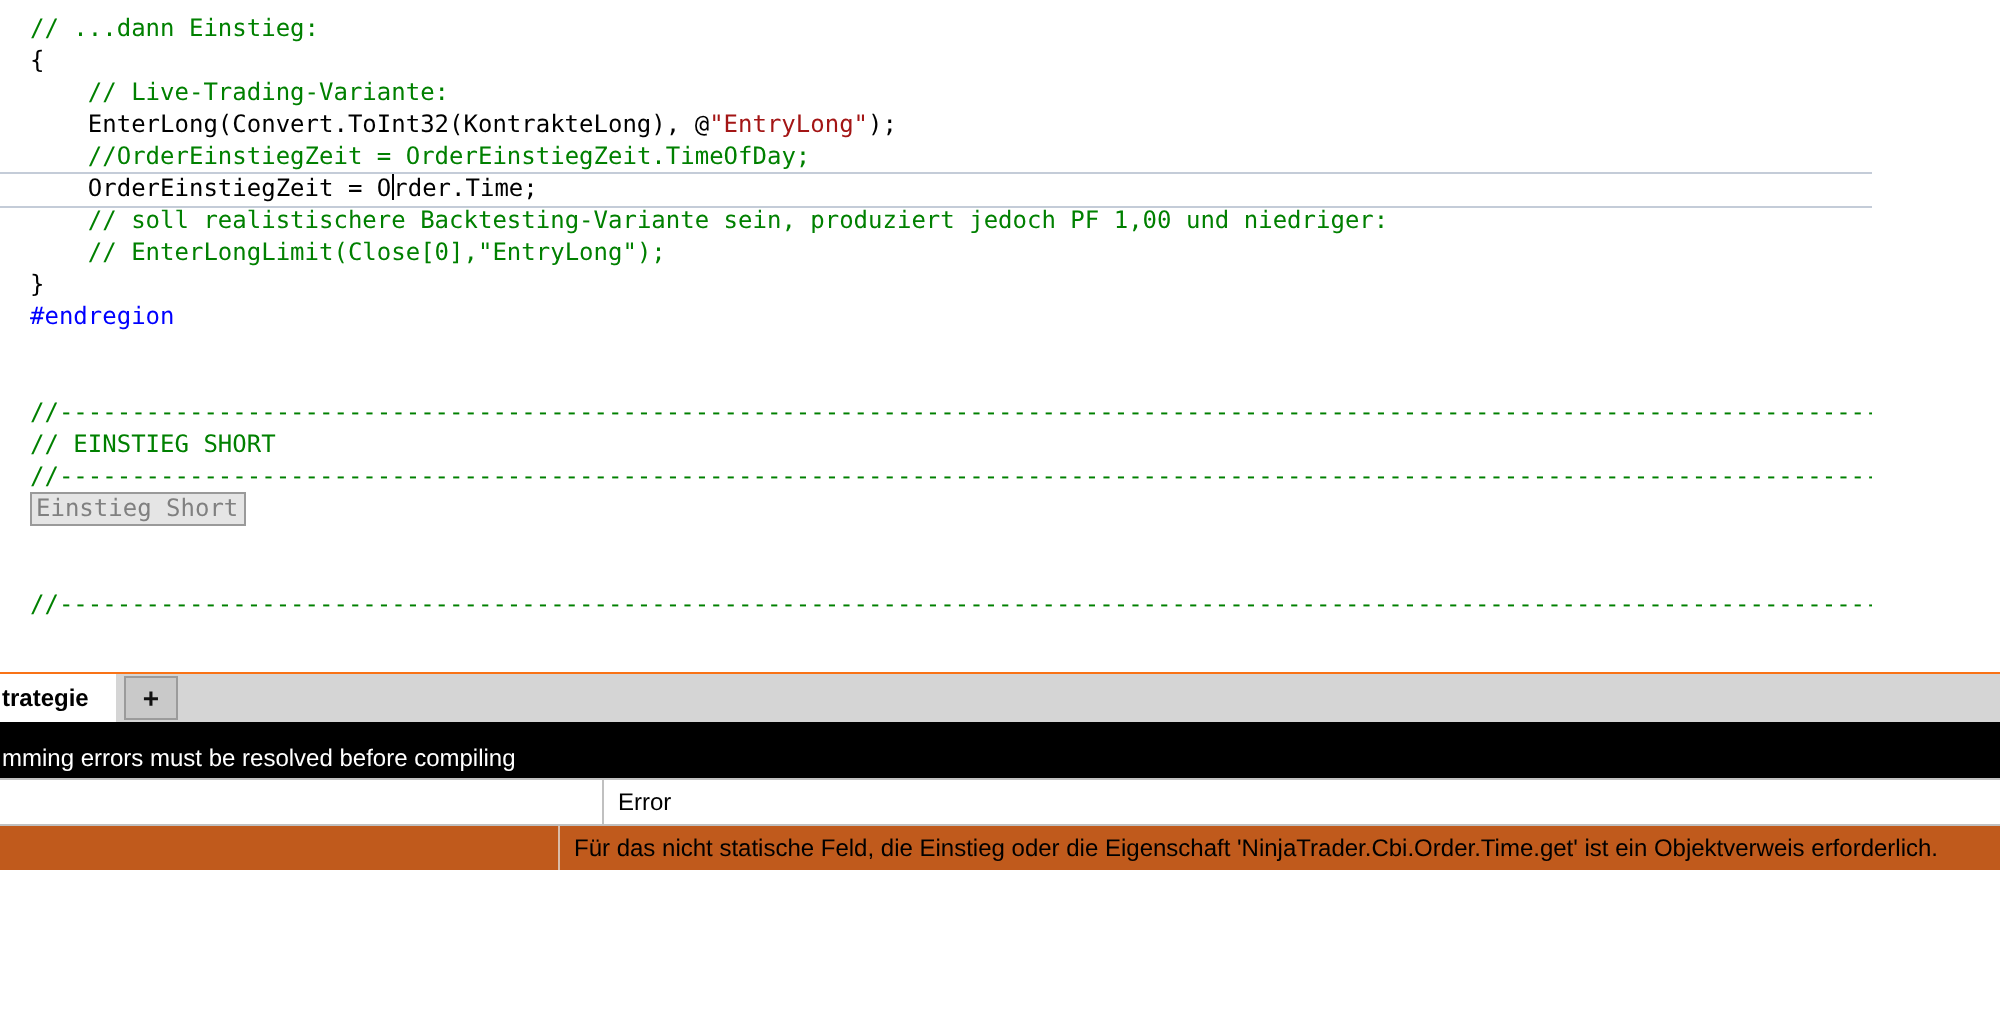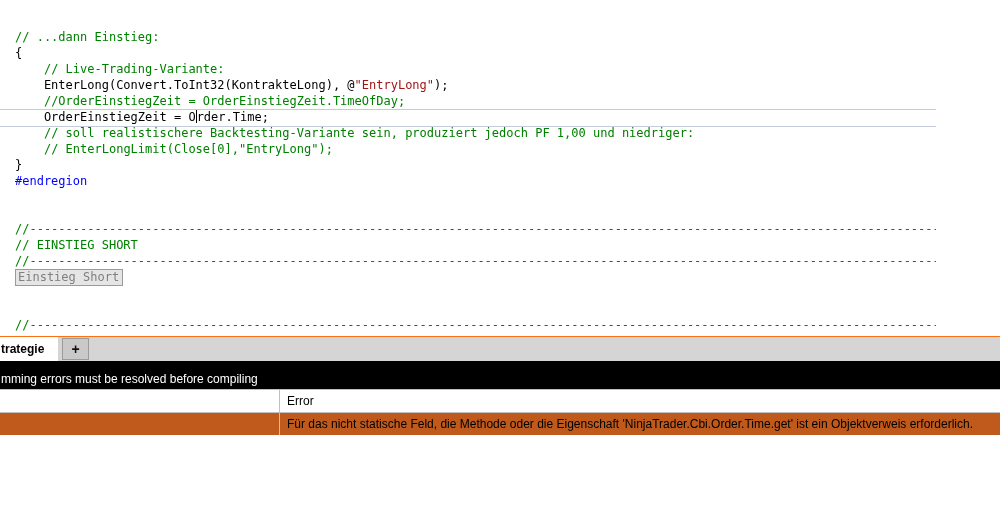--- a/index.html
+++ b/index.html
@@ -3,21 +3,21 @@
 <meta charset="utf-8">
 <style>
   * { margin:0; padding:0; box-sizing:border-box; }
   html,body { width:1000px; height:505px; overflow:hidden; background:#fff; }
   body { position:relative; font-family:"DejaVu Sans Mono", monospace; }
 
   
   .editor {
     position:absolute; top:0; left:0; width:936px; height:336px;
     background:#fff; padding:6px 0 0 15px; overflow:hidden;
-    font-size:12px; line-height:16px; white-space:pre;margin-top:23px;
+    font-size:12px; line-height:16px; white-space:pre;
   }
   .code-line { height:16px; white-space:pre; position:relative; }
   .code-line.current::before {
     content:""; position:absolute; left:-15px; top:0; width:1000px; height:16px;
     border-top:1px solid var(--current-line-border,#c4ccd8);
     border-bottom:1px solid var(--current-line-border,#c4ccd8);
     pointer-events:none;
   }
   .seg-code     { color:var(--code,#000000); }
   .seg-comment  { color:var(--comment,#008000); }
@@ -63,21 +63,21 @@
 
   
   .grid {
     position:absolute; top:389px; left:0; width:1000px;
     font-family:"Liberation Sans", sans-serif; font-size:12px;
   }
   .grid-header {
     height:24px; background:#fff; color:#000;
     border-top:1px solid var(--grid-border,#c0c0c0);
     border-bottom:1px solid var(--grid-border,#c0c0c0);
-    display:flex; align-items:stretch;
+    display:flex; align-items:stretch;padding-left:22px;
   }
   .col-a { width:280px; height:100%; border-right:1px solid var(--grid-border,#c0c0c0); }
   .col-b { flex:1; height:100%; display:flex; align-items:center; padding-left:7px;
            white-space:nowrap; overflow:hidden; }
   .error-row {
     height:22px; background:var(--error-row-bg,#c05a1c); color:var(--error-row-text,#000000);
     display:flex; align-items:stretch;
   }
   .error-row .col-a { border-right:1px solid rgba(230,230,230,0.7); }
 </style>
@@ -102,16 +102,16 @@
 <div class="grid">
   <div class="grid-header">
     <div class="col-a"></div>
     <div class="col-b">
       <span>Error</span>
     </div>
   </div>
   <div class="error-row">
     <div class="col-a"></div>
     <div class="col-b">
-      <span>Für das nicht statische Feld, die Methode oder die Eigenschaft 'NinjaTrader.Cbi.Order.Time.get' ist ein Objektverweis erforderlich.</span>
+      <span>Für das nicht statische Feld, die Einstieg oder die Eigenschaft 'NinjaTrader.Cbi.Order.Time.get' ist ein Objektverweis erforderlich.</span>
     </div>
   </div>
 </div>
 
 </body></html>

